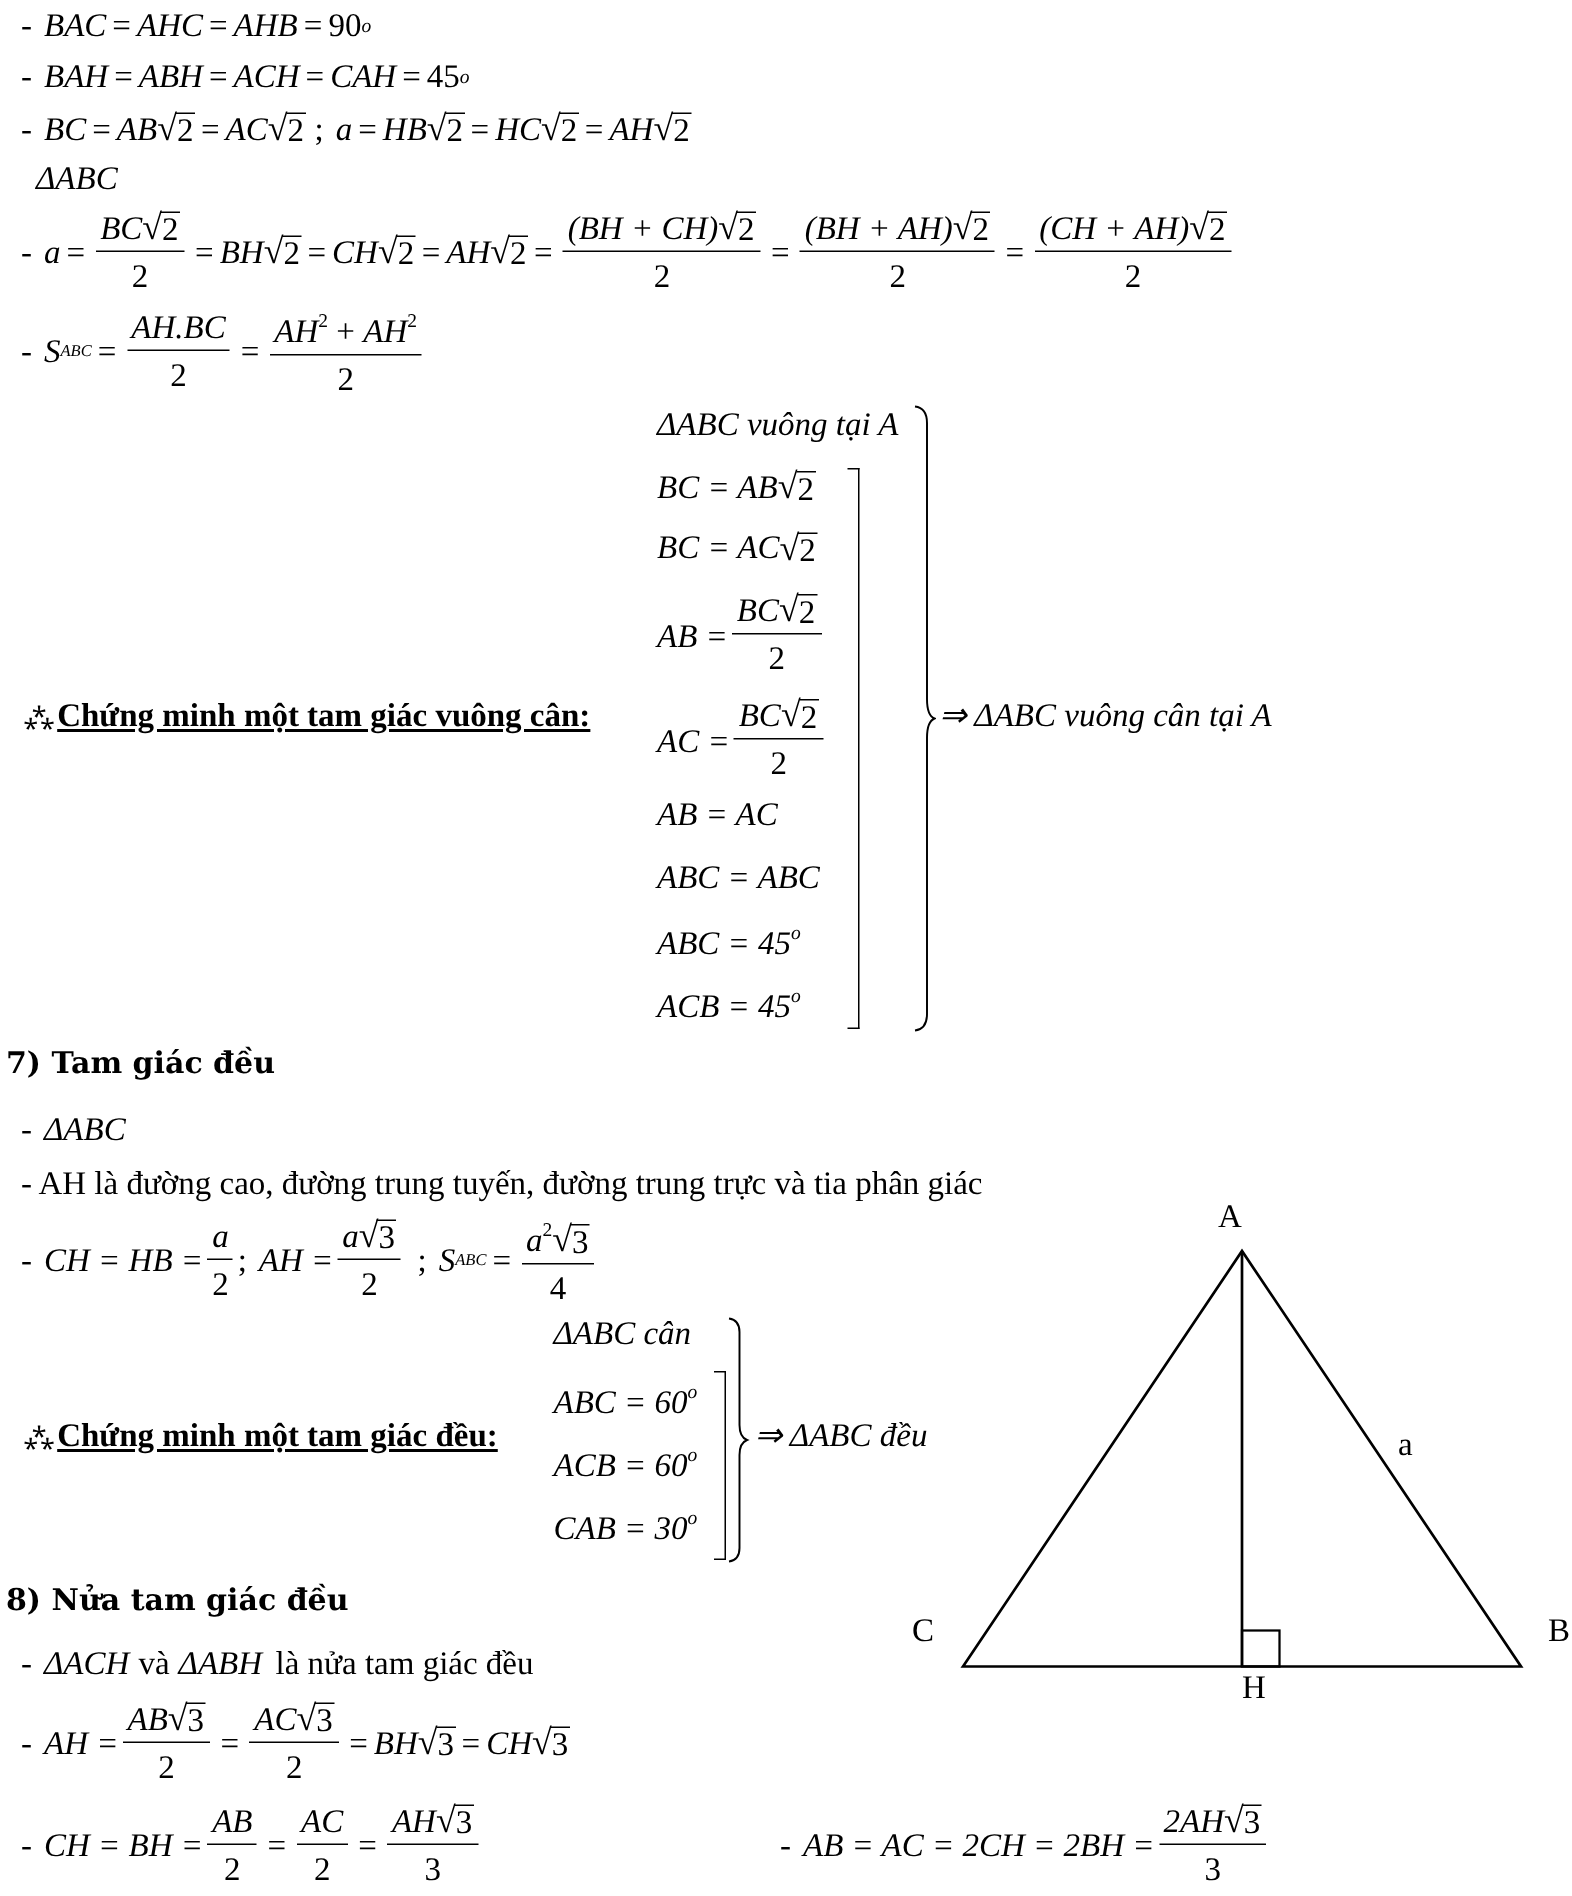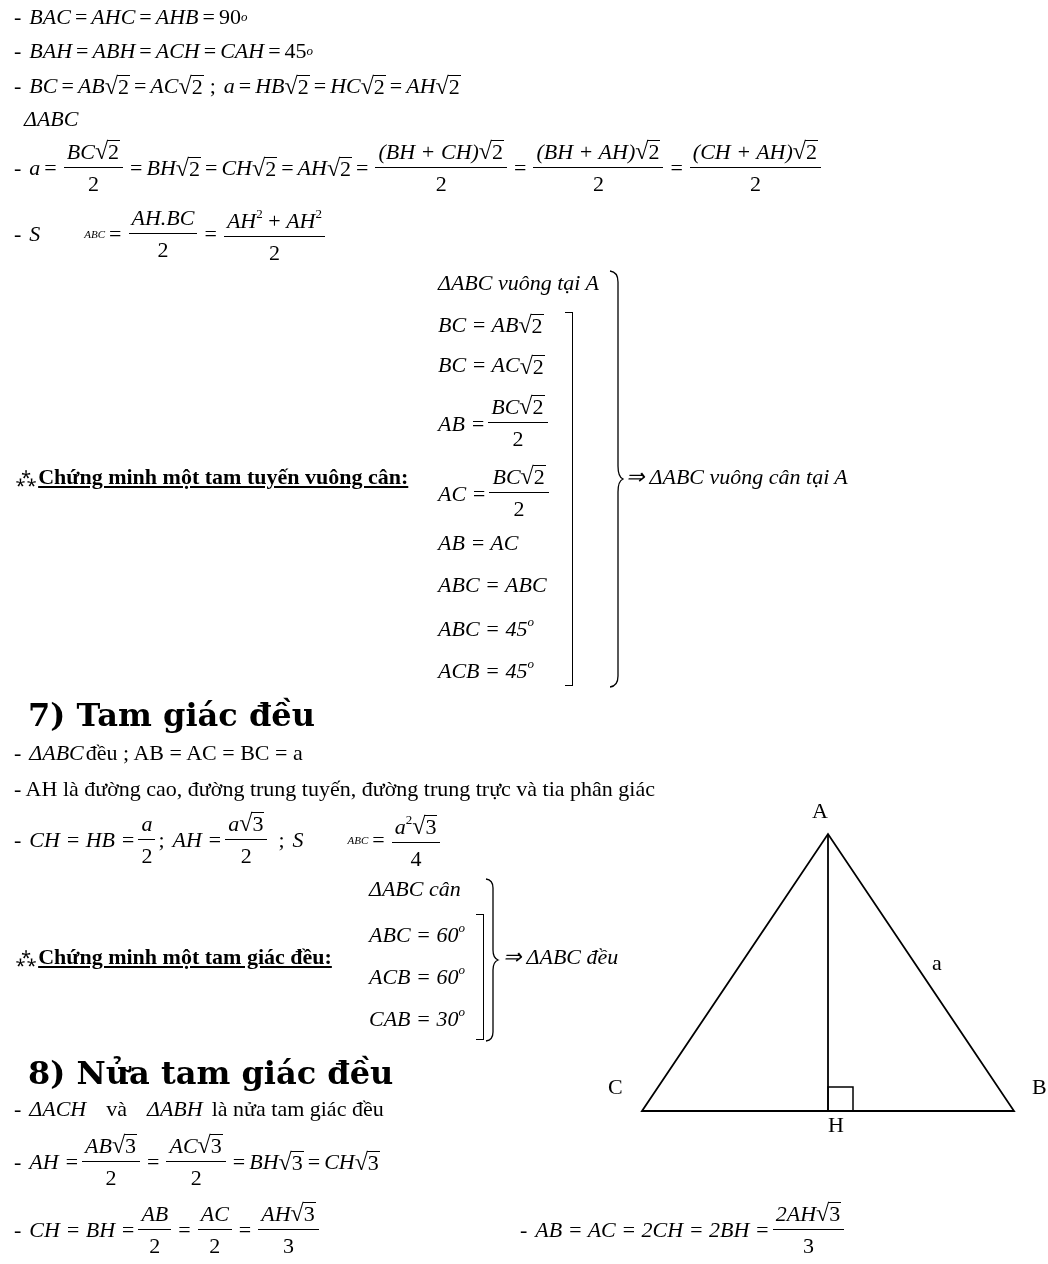--- a/index.html
+++ b/index.html
@@ -10,24 +10,24 @@
   .m { font-style:italic; }
   .n { font-style:normal; }
   .frac { display:inline-flex; flex-direction:column; align-items:center; vertical-align:middle; margin:0 3px; }
   .frac .num { padding:0 3px; border-bottom:1.3px solid #000; line-height:30px; }
   .frac .den { line-height:32px; }
   .sqrt { display:inline-flex; align-items:flex-end; }
   .sqrt .rad { font-style:normal; font-size:24px; line-height:1; margin-right:-1px; }
   .sqrt .arg { border-top:1.3px solid #000; font-style:normal; line-height:22px; padding:0 1px; }
   sup.deg { font-size:13px; vertical-align:10px; font-style:italic; }
   sup.pw { font-size:13px; vertical-align:10px; }
-  sub.s { font-size:11px; font-style:italic; vertical-align:-5px;margin-left:44px; }
+  sub.s { font-size:11px; font-style:italic; vertical-align:-5px; }
   .eq { margin:0 4px; font-style:normal; }
   .dash { margin-right:8px; font-style:normal; }
-  .heading { font-family:"DejaVu Serif", serif; font-weight:bold; font-size:32px;margin-left:24px; }
+  .heading { font-family:"DejaVu Serif", serif; font-weight:bold; font-size:20px; }
   .proof-label { font-weight:bold; text-decoration:underline; font-size:22px; }
   .star { font-size:18px; margin-right:2px; }
   .rbracket { position:absolute; border-right:1.3px solid #000; border-top:1.3px solid #000; border-bottom:1.3px solid #000; width:7px; }
   .rbrace { position:absolute; }
   svg text { font-family:"Liberation Serif", serif; font-size:22px; }
 </style>
 </head>
 <body>
 
 <div class="abs line" style="left:14px;top:2px;height:30px;">
@@ -162,21 +162,21 @@
       <span class="den">2</span>
     </span>
   <span class="eq">=</span>
   <span class="frac">
       <span class="num"><span class="m">AH</span><sup class="pw">2</sup> + <span class="m">AH</span><sup class="pw">2</sup></span>
       <span class="den">2</span>
     </span>
 </div>
 
 <div class="abs" style="left:16px;top:464px;">
-  <span class="star">⁂</span><span class="proof-label">Chứng minh một tam tuyến vuông cân:</span>
+  <span class="star">⁂</span><span class="proof-label">Chứng minh một tam giác vuông cân:</span>
 </div>
 <div class="abs m" style="left:438px;top:270px;">ΔABC vuông tại A</div>
 <div class="abs m line" style="left:438px;top:312px;justify-content:flex-end;">
     <span>BC = AB</span>
     <span class="sqrt">
       <span class="rad">√</span>
       <span class="arg">2</span>
     </span>
   </div>
 <div class="abs m line" style="left:438px;top:352px;align-items:flex-end;">
@@ -213,21 +213,20 @@
 <div class="rbracket" style="left:565px;top:312px;height:372px;"></div>
 <svg class="rbrace" style="left:608px;top:270px;" width="16" height="418">
   <path d="M2 1 Q10 2 10 12 L10 196 Q10 207 15 209 Q10 211 10 222 L10 406 Q10 416 2 417" fill="none" stroke="#000" stroke-width="1.3"></path>
 </svg>
 <div class="abs m" style="left:626px;top:464px;">⇒ ΔABC vuông cân tại A</div>
 
 <div class="abs heading" style="left:4px;top:696px;">7) Tam giác đều</div>
 <div class="abs line" style="left:14px;top:740px;">
   <span class="dash">-</span>
     <span class="m">ΔABC</span>
-    <span style="margin-left:2px;">đều ; AB = AC = BC = a</span>
 </div>
 <div class="abs" style="left:14px;top:776px;">- AH là đường cao, đường trung tuyến, đường trung trực và tia phân giác</div>
 <div class="abs line" style="left:14px;top:808px;height:64px;">
   <span class="dash">-</span>
   <span class="m">CH = HB =</span>
   <span class="frac">
       <span class="num m">a</span>
       <span class="den">2</span>
     </span>;
   <span class="m" style="margin-left:8px;">AH =</span>
@@ -259,21 +258,21 @@
 <div class="rbracket" style="left:476px;top:914px;height:124px;"></div>
 <svg class="rbrace" style="left:484px;top:878px;" width="16" height="164">
   <path d="M2 1 Q9 2 9 10 L9 72 Q9 80 14 82 Q9 84 9 92 L9 154 Q9 162 2 163" fill="none" stroke="#000" stroke-width="1.3"></path>
 </svg>
 <div class="abs m" style="left:503px;top:944px;">⇒ ΔABC đều</div>
 
 <div class="abs heading" style="left:4px;top:1054px;">8) Nửa tam giác đều</div>
 <div class="abs line" style="left:14px;top:1096px;">
   <span class="dash">-</span>
     <span class="m">ΔACH</span>
-  <span style="margin:0 20px;">và</span>
+  <span style="margin:0 6px;">và</span>
     <span class="m">ΔABH</span>
   <span style="margin-left:9px;">là  nửa tam giác đều</span>
 </div>
 <div class="abs line" style="left:14px;top:1130px;height:64px;">
   <span class="dash">-</span>
     <span class="m">AH =</span>
   <span class="frac">
       <span class="num"><span class="m">AB</span><span class="sqrt">
           <span class="rad">√</span>
           <span class="arg">3</span>

